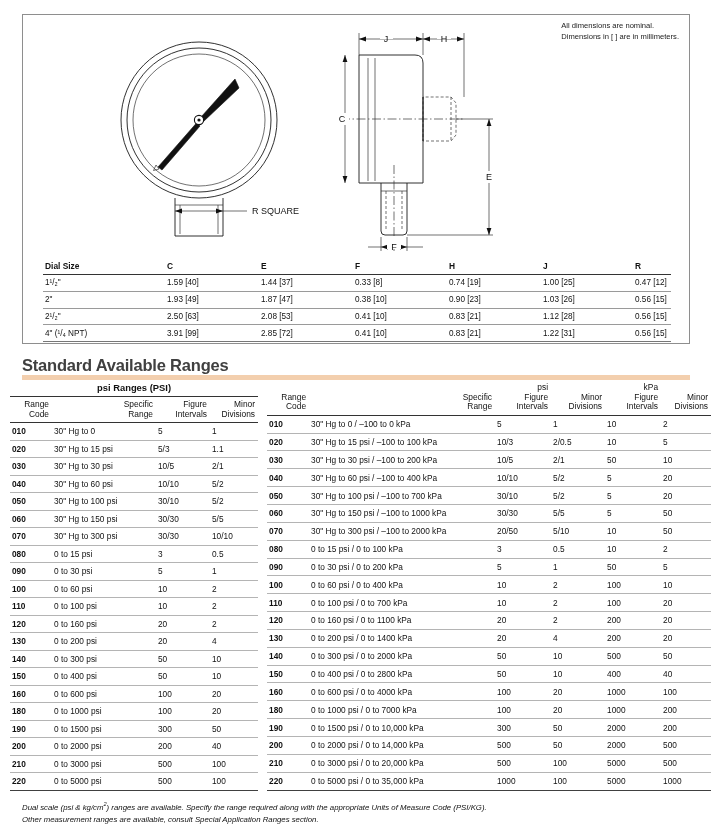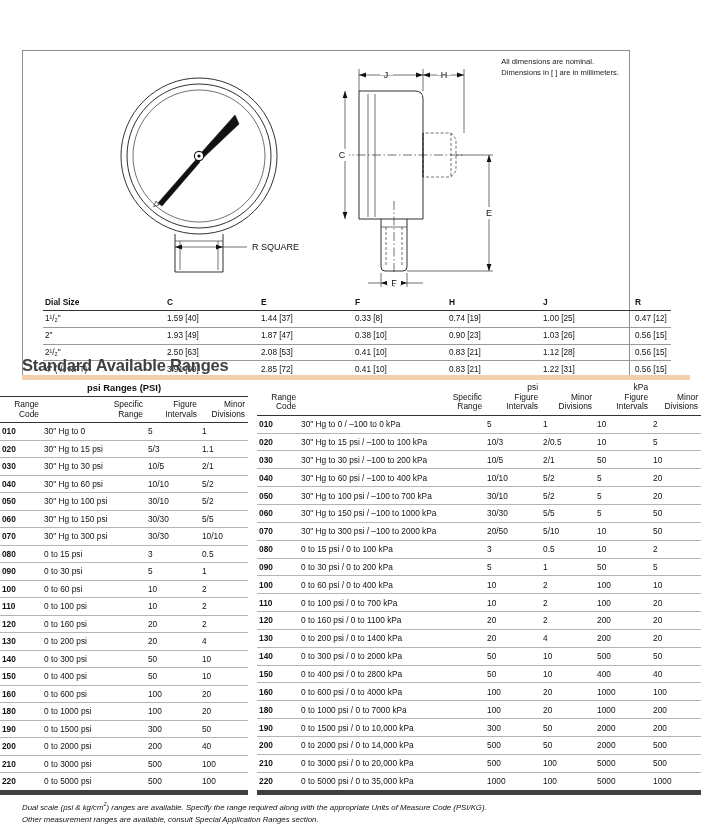--- a/index.html
+++ b/index.html
@@ -3,22 +3,22 @@
 <meta charset="utf-8">
 <style>
   html,body{margin:0;padding:0;}
   body{
     width:714px;height:836px;background:#ffffff;
     font-family:"Liberation Sans",sans-serif;
     color:#111;overflow:hidden;position:relative;
   }
   
   .drawing-panel{
-    position:absolute;left:22px;top:14px;width:608px;height:330px;
-    border:1px solid #8e8e8e;box-sizing:border-box;background:#fff;margin-top:36px;
+    position:absolute;left:22px;top:14px;width:668px;height:330px;
+    border:1px solid #8e8e8e;box-sizing:border-box;background:#fff;
   }
   .note{
     position:absolute;right:10px;top:6px;text-align:left;
     font-size:7.6px;line-height:10.5px;color:#1a1a1a;
   }
   .dim-table{
     position:absolute;left:20px;top:244px;width:628px;
     border-collapse:collapse;font-size:8.2px;color:#111;
   }
   .dim-table th{
@@ -43,41 +43,41 @@
     position:absolute;left:22px;top:356px;
     font-size:16.5px;font-weight:bold;letter-spacing:-0.2px;color:#404040;
   }
   .sec-bar{
     position:absolute;left:22px;top:375px;width:668px;height:5px;
     background:#f3cfae;
   }
 
   
   .ranges-wrap{
-    position:absolute;left:0;top:380px;width:692px;
+    position:absolute;left:10px;top:380px;width:692px;
     display:flex;
   }
   .rt{border-collapse:collapse;font-size:8.3px;color:#111;table-layout:fixed;}
   .rt-left{width:248px;}
   .rt-right{width:444px;}
   .rt .grp{
     text-align:center;font-weight:bold;font-size:9.4px;
     padding:2px 0 3px 0;border-bottom:1.1px solid #333;
   }
   .rt .colh{
     text-align:right;font-weight:normal;font-size:8.4px;line-height:9.6px;
     vertical-align:bottom;padding:3px 3px 3px 2px;
     border-bottom:1.1px solid #333;
   }
   .rt td{
     padding:3.25px 3px 3.25px 2px;border-bottom:0.8px solid #b4b4b4;
     white-space:nowrap;overflow:hidden;
   }
   .rt td.code{font-weight:bold;}
-  .rt tbody tr:last-child td{border-bottom:5px solid #404040;}
+  .rt tbody tr:last-child td{border-bottom:1px solid #404040;}
   .divider{
     width:1px;background:#6f6f6f;margin:0 5px 0 4px;align-self:stretch;
   }
   
   .cw-code{width:42px;}
   .cw-spec{width:104px;}
   .cw-fig{width:54px;}
   .cw-min{width:48px;}
   
   .rw-code{width:42px;}

